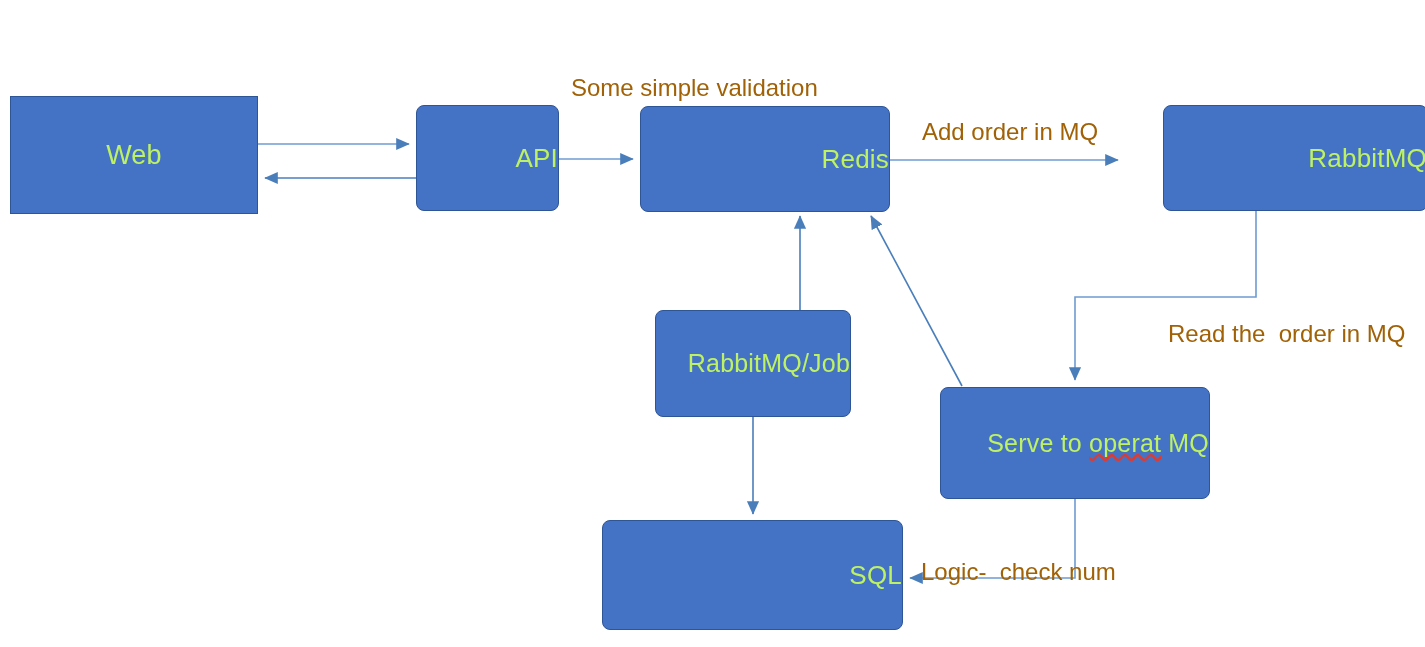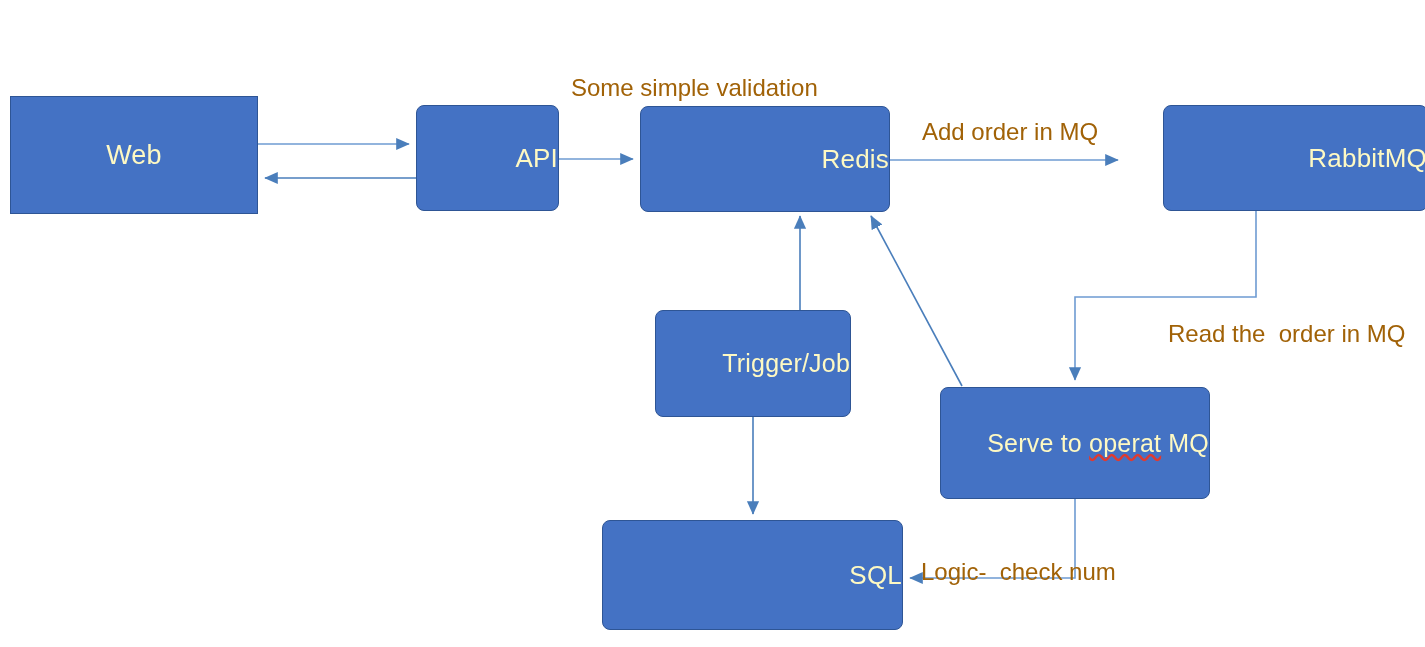--- a/index.html
+++ b/index.html
@@ -27,21 +27,21 @@
     pointer-events: none;
   }
   .node {
     position: absolute;
     box-sizing: border-box;
     background: #4472C4;
     border: 1px solid #2E5595;
     display: flex;
     align-items: center;
     justify-content: center;
-    color: #fef9c3;
+    color: #bef264;
     font-family: "Liberation Sans", sans-serif;
     font-weight: 400;
     letter-spacing: 0.2px;
     white-space: nowrap;
   }
   .node.rounded { border-radius: 8px; justify-content: flex-end; }
   .node.square  { border-radius: 0; }
 
   .label {
     position: absolute;
@@ -102,21 +102,21 @@
 
   <div class="node rounded" style="left:640px; top:106px; width:250px; height:106px; font-size:26px;">
     <span>Redis</span>
   </div>
 
   <div class="node rounded" style="left:1125px; top:105px; width:265px; height:106px; font-size:26px;margin-left:38px;">
     <span>RabbitMQ</span>
   </div>
 
   <div class="node rounded" style="left:655px; top:310px; width:196px; height:107px; font-size:25px;">
-    <span>Trigger/Job</span>
+    <span>RabbitMQ/Job</span>
   </div>
 
   <div class="node rounded" style="left:940px; top:387px; width:270px; height:112px; font-size:25px;">
     <span><span>Serve to </span><span class="sp">operat</span><span> MQ</span></span>
   </div>
 
   <div class="node rounded" style="left:602px; top:520px; width:301px; height:110px; font-size:26px;">
     <span>SQL</span>
   </div>
 

